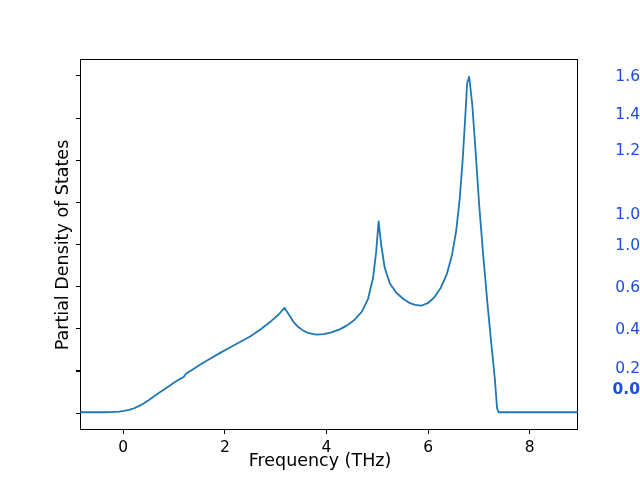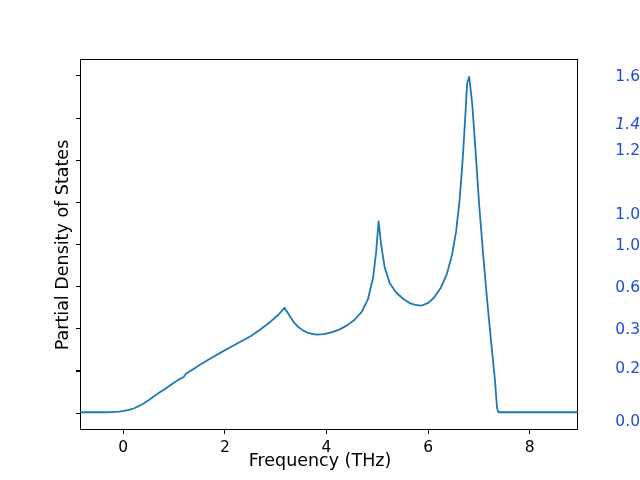--- a/index.html
+++ b/index.html
@@ -40,35 +40,35 @@
 
 <div id="figure">
 
   <div id="plot-frame">
     <svg class="curve-layer" viewBox="0 0 498 371" preserveAspectRatio="none">
       <polyline id="dos-curve" fill="none" stroke="#1f77b4" stroke-width="1.8" stroke-linejoin="round" stroke-linecap="round" points="0.00,354.14 7.62,354.14 15.24,354.14 22.87,354.14 30.49,353.93 38.11,353.50 43.19,352.87 48.28,351.82 53.36,350.13 58.44,347.81 63.52,344.86 68.60,341.49 73.68,337.91 78.77,334.32 83.85,330.95 88.93,327.58 94.01,323.99 99.09,320.83 103.16,318.72 105.19,315.56 111.80,311.34 119.42,306.50 129.58,300.38 139.74,294.48 149.91,288.79 160.07,283.31 170.23,277.83 180.40,270.66 190.56,262.86 198.18,256.12 204.28,249.16 208.35,255.48 213.43,263.49 218.51,268.76 223.59,272.35 228.67,274.67 236.30,276.14 243.92,275.51 251.54,273.82 259.16,271.08 266.79,267.08 274.41,261.39 282.03,252.95 288.13,240.31 293.21,219.23 296.26,193.93 298.80,162.31 301.34,185.50 304.90,208.69 309.98,224.50 316.59,233.98 323.70,240.31 330.31,244.52 335.39,246.21 341.49,247.05 348.09,244.52 354.19,239.25 360.80,229.77 367.40,215.01 372.48,196.04 376.55,172.85 380.11,141.23 383.16,101.18 385.70,59.02 387.73,23.19 389.76,16.86 392.81,44.27 396.37,94.86 399.92,147.56 403.99,198.15 408.06,244.52 412.12,286.68 415.68,322.52 417.71,349.92 419.23,354.14 429.40,354.14 444.64,354.14 459.89,354.14 475.13,354.14 490.38,354.14 498.00,354.14"></polyline>
     </svg>
   </div>
 
   <div id="ytick-layer">
-      <div class="ytick-label" style="top: 421px; width: 70px;">0.0</div>
+      <div class="ytick-label" style="top: 389px; width: 70px; font-weight: bold;">0.0</div>
       <div class="ytick-mark" style="top: 412.636px; left: 76.4px;"></div>
       <div class="ytick-label" style="top: 368px; width: 70px;">0.2</div>
       <div class="ytick-mark" style="top: 370.477px; left: 76.4px;"></div>
-      <div class="ytick-label" style="top: 328.818px; width: 70px;">0.3</div>
+      <div class="ytick-label" style="top: 328.818px; width: 70px;">0.4</div>
       <div class="ytick-mark" style="top: 328.318px; left: 76.4px;"></div>
       <div class="ytick-label" style="top: 286.659px; width: 70px;">0.6</div>
       <div class="ytick-mark" style="top: 286.159px; left: 76.4px;"></div>
       <div class="ytick-label" style="top: 244.5px; width: 70px;">1.0</div>
       <div class="ytick-mark" style="top: 244px; left: 76.4px;"></div>
       <div class="ytick-label" style="top: 214px; width: 70px;">1.0</div>
       <div class="ytick-mark" style="top: 201.841px; left: 76.4px;"></div>
       <div class="ytick-label" style="top: 150px; width: 70px;">1.2</div>
       <div class="ytick-mark" style="top: 159.682px; left: 76.4px;"></div>
-      <div class="ytick-label" style="top: 124px; width: 70px; font-style: italic;">1.4</div>
+      <div class="ytick-label" style="top: 114px; width: 70px;">1.4</div>
       <div class="ytick-mark" style="top: 117.523px; left: 76.4px;"></div>
       <div class="ytick-label" style="top: 75.8636px; width: 70px;">1.6</div>
       <div class="ytick-mark" style="top: 75.3636px; left: 76.4px;"></div>
     </div>
   <div id="xtick-layer">
       <div class="xtick-label" style="left: 123.194px; top: 438px;">0</div>
       <div class="xtick-mark" style="left: 122.694px; top: 430px;"></div>
       <div class="xtick-label" style="left: 224.827px; top: 438px;">2</div>
       <div class="xtick-mark" style="left: 224.327px; top: 430px;"></div>
       <div class="xtick-label" style="left: 326.459px; top: 438px;">4</div>

